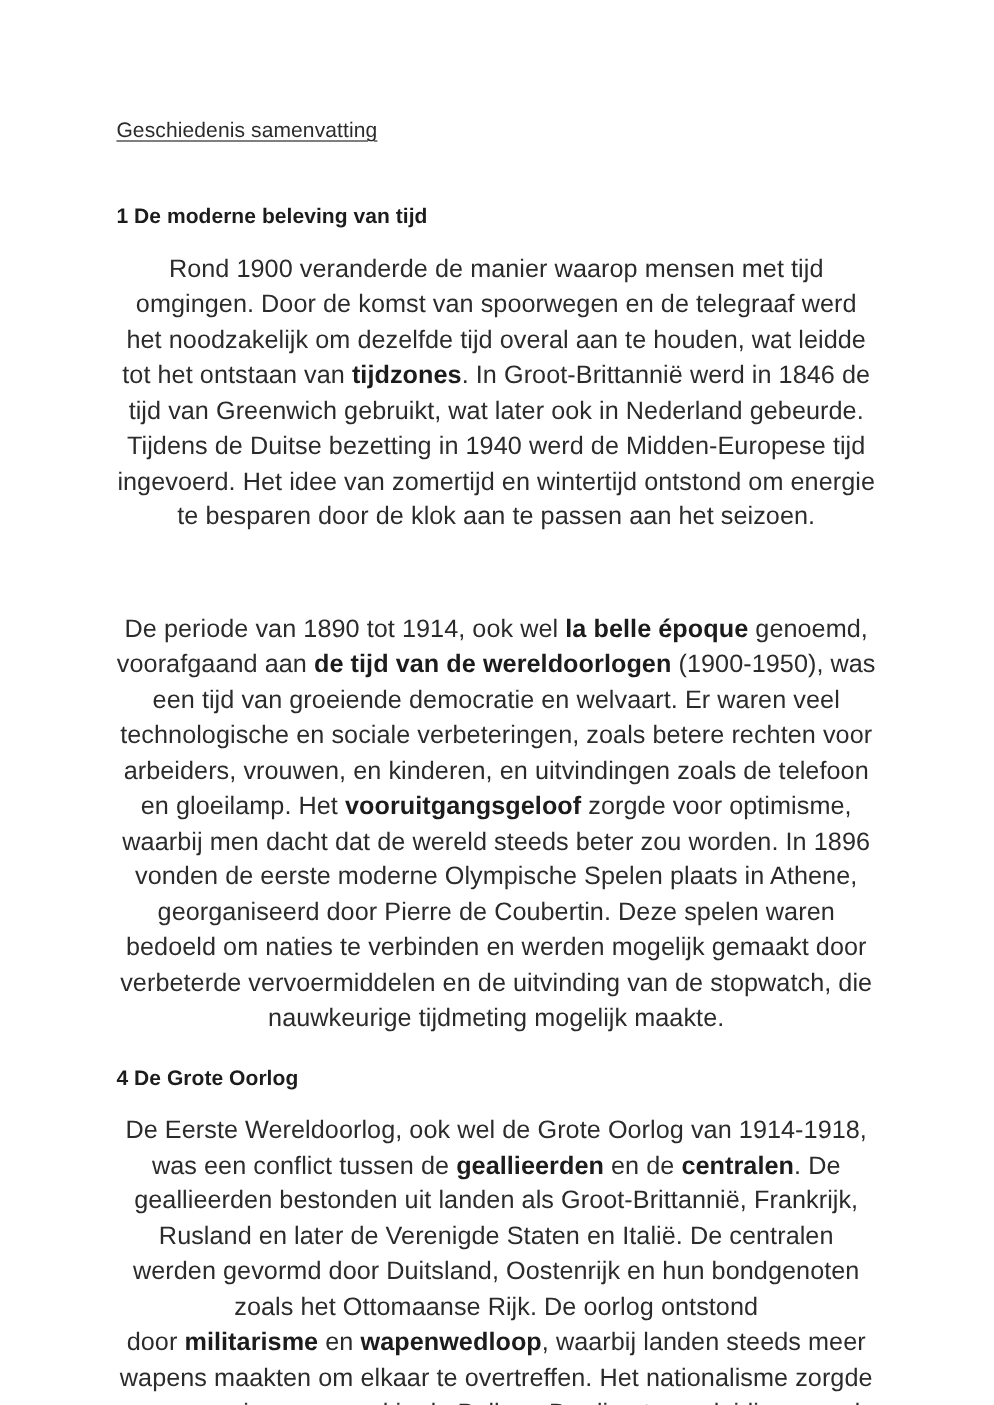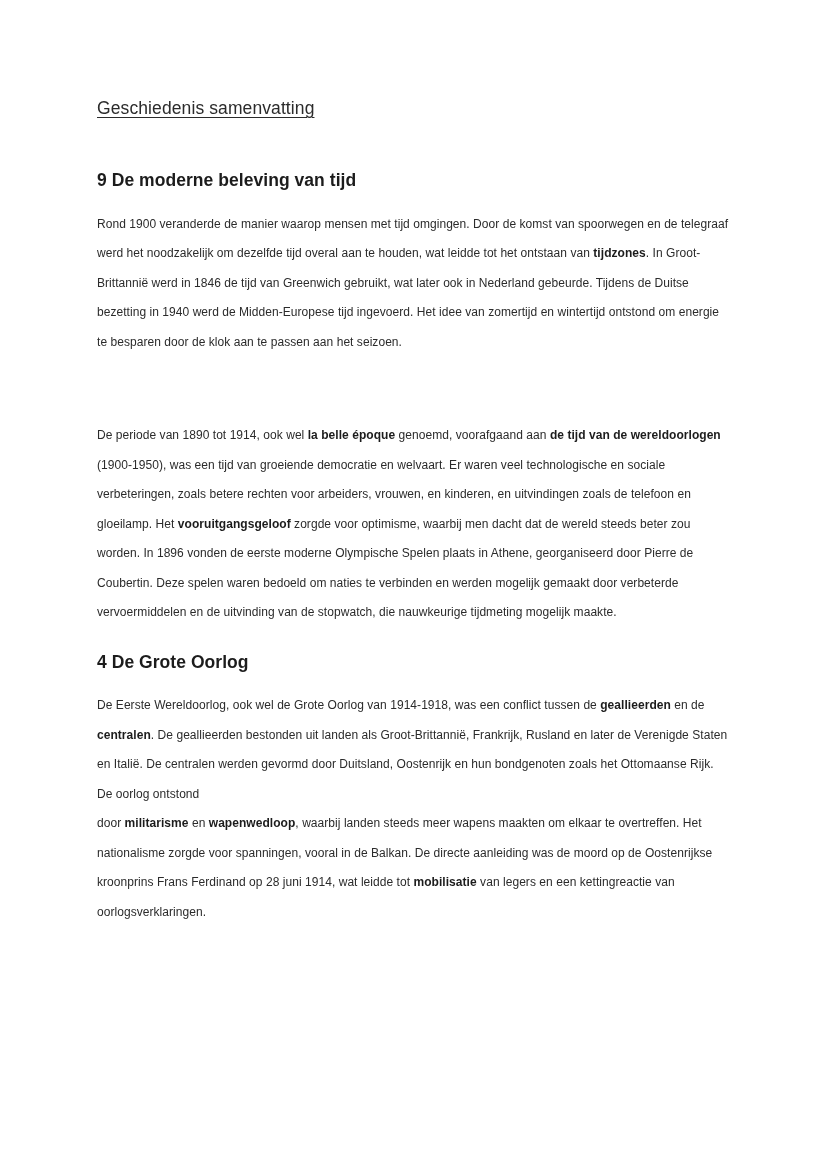--- a/index.html
+++ b/index.html
@@ -40,28 +40,28 @@
   }
   h2.section-heading {
     font-size: 17.5px;
     font-weight: 700;
     line-height: 1.45;
     color: #1c1c1c;
     margin: 0 0 0 0;
     letter-spacing: 0.05px;
   }
   p.body-text {
-    font-size: 12px;
+    font-size: 21px;
     font-weight: 400;
     line-height: 29.5px;
     color: #2b2b2b;
     margin: 0;
     letter-spacing: 0.05px;
     max-width: 634px;
-    text-align: left;
+    text-align: center;
   }
   p.body-text b,
   p.body-text strong {
     font-weight: 700;
     color: #1c1c1c;
   }
   .gap-heading-para {
     height: 16px;
   }
   .gap-para-para-large {
@@ -74,21 +74,21 @@
 </head>
 <body>
 
 <div class="page">
 
   <div class="doc-title">Geschiedenis samenvatting</div>
 
   <div class="spacer-title"></div>
 
   <div id="sections-root">
-      <h2 class="section-heading">9 De moderne beleving van tijd</h2>
+      <h2 class="section-heading">1 De moderne beleving van tijd</h2>
       <div class="gap-heading-para"></div>
       <p class="body-text"><span>Rond 1900 veranderde de manier waarop mensen met tijd omgingen. Door de komst van spoorwegen en de telegraaf werd het noodzakelijk om dezelfde tijd overal aan te houden, wat leidde tot het ontstaan van </span><b>tijdzones</b><span>. In Groot-Brittannië werd in 1846 de tijd van Greenwich gebruikt, wat later ook in Nederland gebeurde. Tijdens de Duitse bezetting in 1940 werd de Midden-Europese tijd ingevoerd. Het idee van zomertijd en wintertijd ontstond om energie te besparen door de klok aan te passen aan het seizoen.</span></p>
       <div class="gap-para-para-large"></div>
       <p class="body-text"><span>De periode van 1890 tot 1914, ook wel </span><b>la belle époque</b><span> genoemd, voorafgaand aan </span><b>de tijd van de wereldoorlogen</b><span> (1900-1950), was een tijd van groeiende democratie en welvaart. Er waren veel technologische en sociale verbeteringen, zoals betere rechten voor arbeiders, vrouwen, en kinderen, en uitvindingen zoals de telefoon en gloeilamp. Het </span><b>vooruitgangsgeloof</b><span> zorgde voor optimisme, waarbij men dacht dat de wereld steeds beter zou worden. In 1896 vonden de eerste moderne Olympische Spelen plaats in Athene, georganiseerd door Pierre de Coubertin. Deze spelen waren bedoeld om naties te verbinden en werden mogelijk gemaakt door verbeterde vervoermiddelen en de uitvinding van de stopwatch, die nauwkeurige tijdmeting mogelijk maakte.</span></p>
       <div class="gap-para-heading"></div>
       <h2 class="section-heading">4 De Grote Oorlog</h2>
       <div class="gap-heading-para"></div>
       <p class="body-text"><span>De Eerste Wereldoorlog, ook wel de Grote Oorlog van 1914-1918, was een conflict tussen de </span><b>geallieerden</b><span> en de </span><b>centralen</b><span>. De geallieerden bestonden uit landen als Groot-Brittannië, Frankrijk, Rusland en later de Verenigde Staten en Italië. De centralen werden gevormd door Duitsland, Oostenrijk en hun bondgenoten zoals het Ottomaanse Rijk. De oorlog ontstond</span><br><span>door </span><b>militarisme</b><span> en </span><b>wapenwedloop</b><span>, waarbij landen steeds meer wapens maakten om elkaar te overtreffen. Het nationalisme zorgde voor spanningen, vooral in de Balkan. De directe aanleiding was de moord op de Oostenrijkse kroonprins Frans Ferdinand op 28 juni 1914, wat leidde tot </span><b>mobilisatie</b><span> van legers en een kettingreactie van oorlogsverklaringen.</span></p>
     </div>
 

